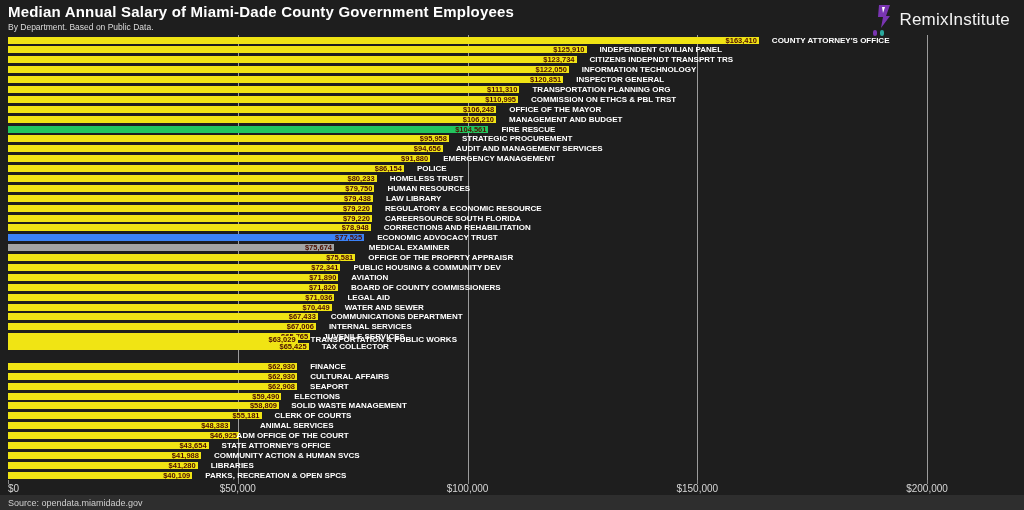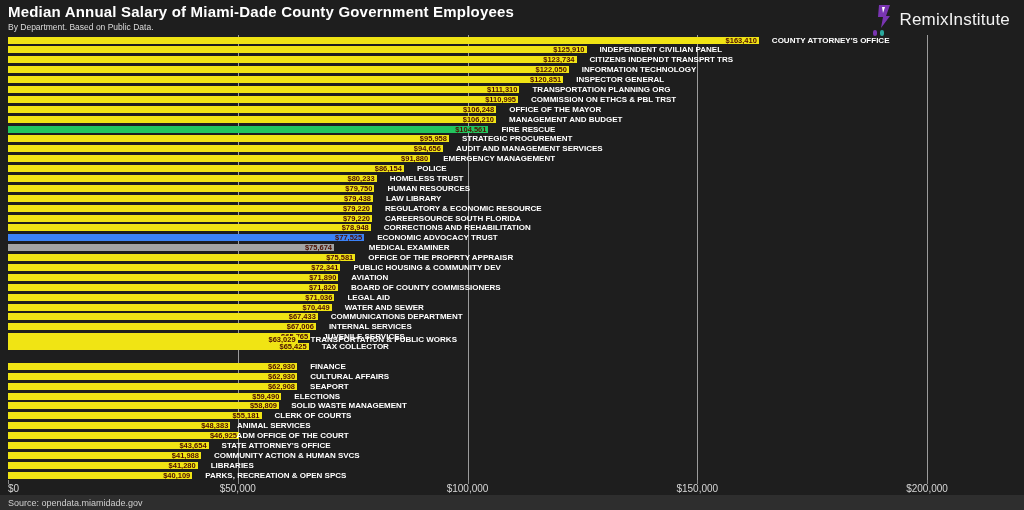--- a/index.html
+++ b/index.html
@@ -301,21 +301,21 @@
       <div class="row" style="top: 375.778px;">
         <div class="bar" style="width: 253.557px; background: rgb(240, 228, 20);">
           <span class="val" style="color: rgb(77, 15, 0);">$55,181</span>
         </div>
         <span class="dept" style="color: rgb(255, 255, 255); left: 266.557px;">CLERK OF COURTS</span>
       </div>
       <div class="row" style="top: 385.667px;">
         <div class="bar" style="width: 222.32px; background: rgb(240, 228, 20);">
           <span class="val" style="color: rgb(77, 15, 0);">$48,383</span>
         </div>
-        <span class="dept" style="color: rgb(255, 255, 255); left: 229px;">ANIMAL SERVICES</span>
+        <span class="dept" style="color: rgb(255, 255, 255); left: 252px;">ANIMAL SERVICES</span>
       </div>
       <div class="row" style="top: 395.556px;">
         <div class="bar" style="width: 231px; background: rgb(240, 228, 20);">
           <span class="val" style="color: rgb(77, 15, 0);">$46,925</span>
         </div>
         <span class="dept" style="color: rgb(255, 255, 255); left: 228.62px;">ADM OFFICE OF THE COURT</span>
       </div>
       <div class="row" style="top: 405.444px;">
         <div class="bar" style="width: 200.59px; background: rgb(240, 228, 20);">
           <span class="val" style="color: rgb(77, 15, 0);">$43,654</span>

